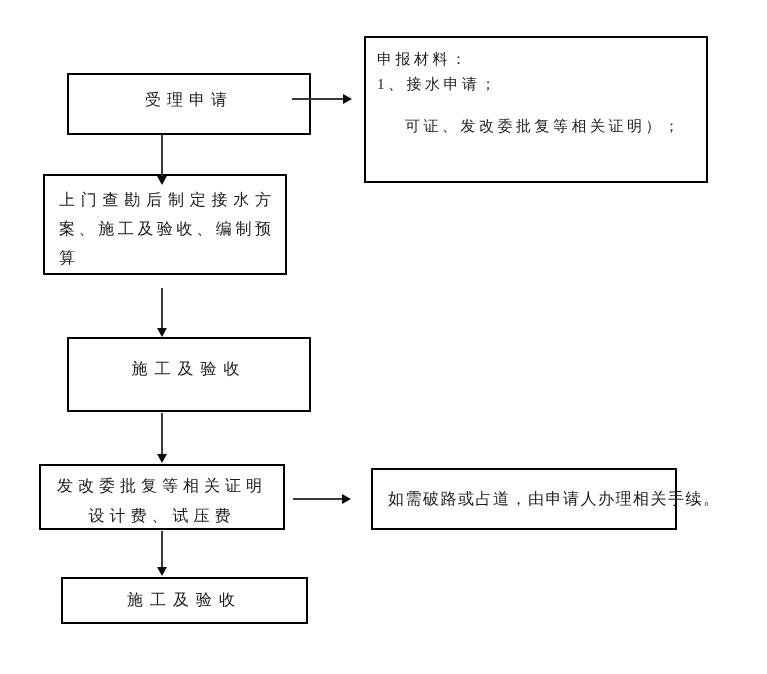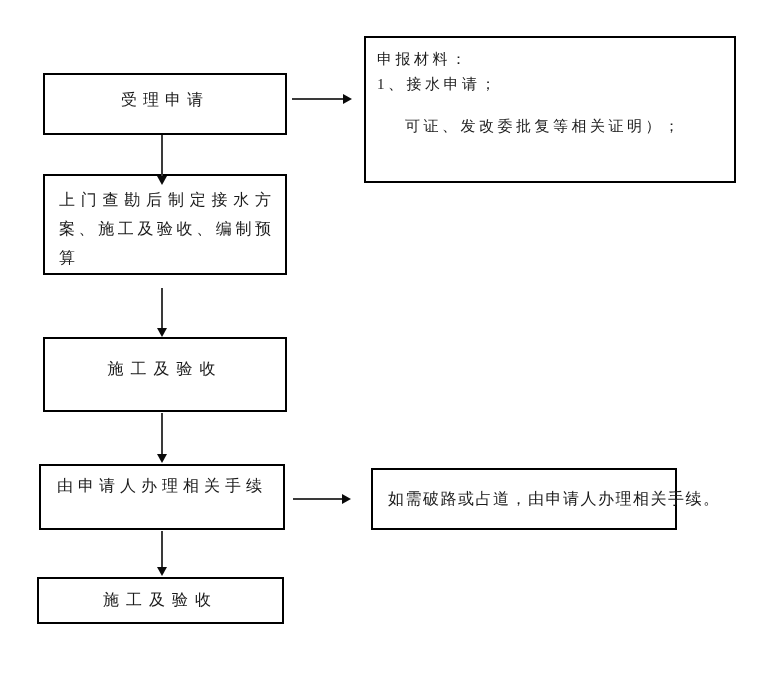--- a/index.html
+++ b/index.html
@@ -16,33 +16,34 @@
     position: absolute;
     box-sizing: border-box;
     border: 2px solid #000000;
     background: #ffffff;
     font-size: 16px;
   }
   .center-box {
     display: flex;
     align-items: center;
     justify-content: center;
+    margin-left: 24px;
   }
   .line { white-space: nowrap; }
 
   
   #box-accept   { left: 43px;  top: 73px;  width: 244px; height: 62px;  letter-spacing: 6px; padding-bottom: 8px; }
   #box-survey   { left: 43px;  top: 174px; width: 244px; height: 101px; padding: 9px 14px 0 14px; line-height: 29px; }
   #box-survey .jline { text-align: justify; text-align-last: justify; text-justify: inter-character; }
   #box-inspect  { left: 43px;  top: 337px; width: 244px; height: 75px;  letter-spacing: 7px; padding-bottom: 11px; }
   #box-contract { left: 39px;  top: 464px; width: 246px; height: 66px;  text-align: center; padding-top: 5px; line-height: 30px; letter-spacing: 5px; }
   #box-construct{ left: 37px;  top: 577px; width: 247px; height: 47px;  letter-spacing: 7px; }
 
   
-  #box-materials { left: 364px; top: 36px;  width: 372px; height: 147px; padding: 9px 6px 0 11px; font-size: 15px; line-height: 25px; letter-spacing: 3.5px; }
+  #box-materials { left: 364px; top: 36px;  width: 344px; height: 147px; padding: 9px 6px 0 11px; font-size: 15px; line-height: 25px; letter-spacing: 3.5px; }
   #box-materials .indent { padding-left: 28px; margin-top: 17px; }
   #box-road      { left: 371px; top: 468px; width: 306px; height: 62px; display: flex; align-items: center; padding-left: 15px; font-size: 16px; letter-spacing: 1.5px; }
 
   
   .arrow { position: absolute; display: flex; }
   .arrow-v { flex-direction: column; align-items: center; width: 12px; }
   .v-line { width: 2px; background: #3a3a3a; }
   .head-down {
     width: 0; height: 0;
     border-left: 5px solid transparent;
@@ -89,21 +90,22 @@
     <div class="jline">上门查勘后制定接水方</div>
     <div class="jline">案、施工及验收、编制预</div>
     <div class="jline">算</div>
   </div>
 
   <div class="box center-box" id="box-inspect">
     <span class="line">施工及验收</span>
   </div>
 
   <div class="box" id="box-contract">
-    <div class="line">由申请人办理相关手续</div>
+    <div class="line">发改委批复等相关证明</div>
+    <div class="line">设计费、试压费</div>
   </div>
 
   <div class="box" id="box-road">
     <span class="line">如需破路或占道，由申请人办理相关手续。</span>
   </div>
 
   <div class="box center-box" id="box-construct">
     <span class="line">施工及验收</span>
   </div>
 

